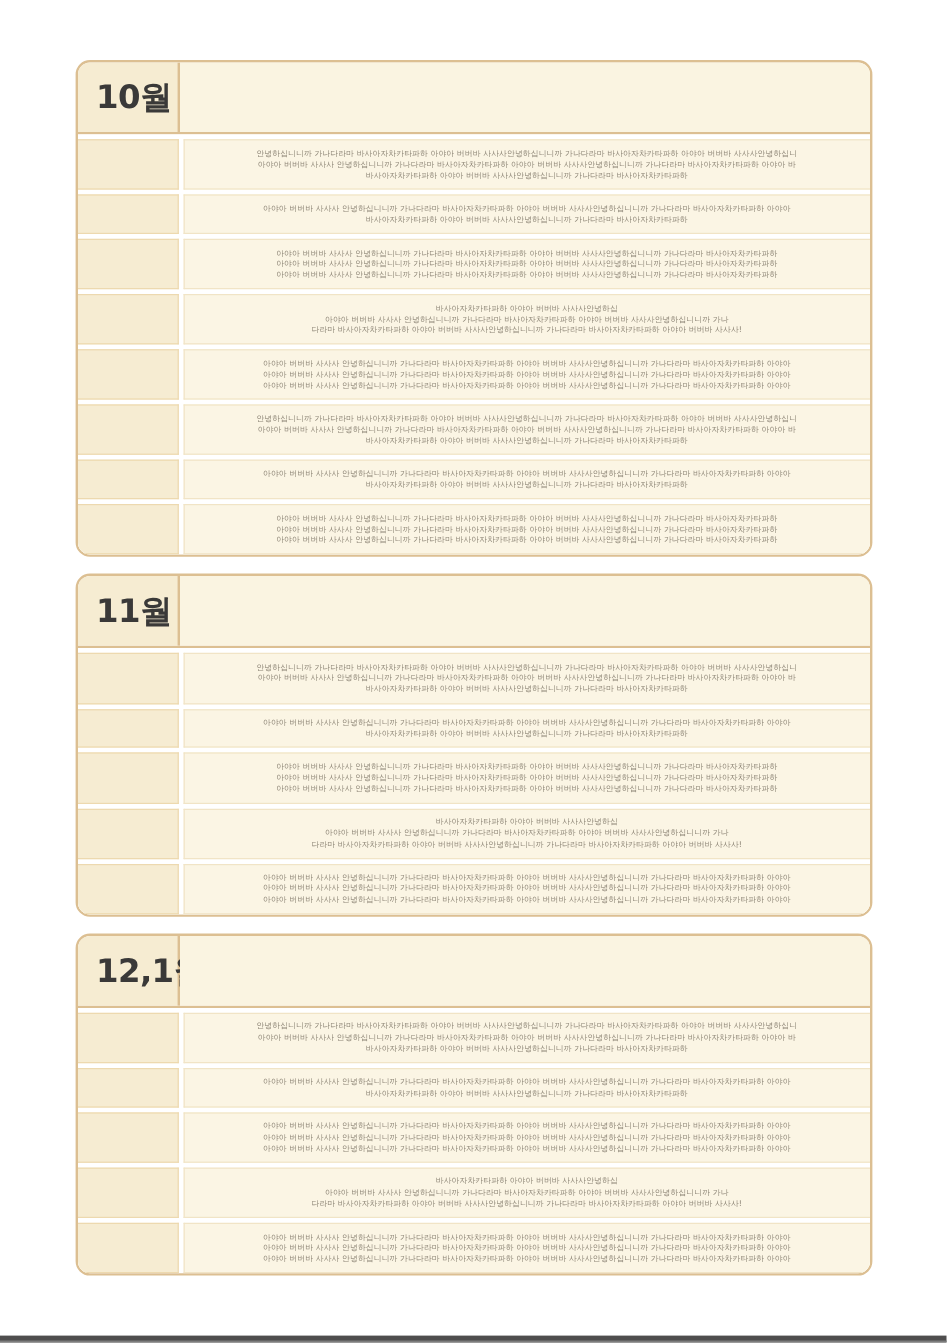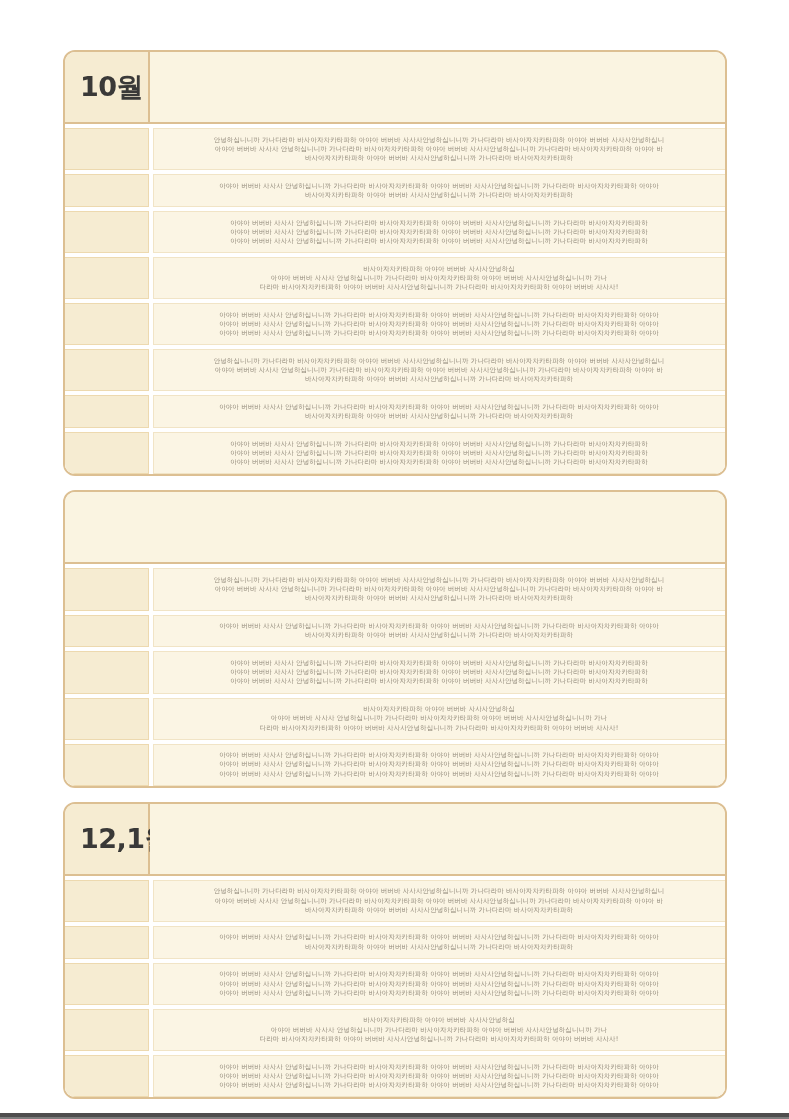--- a/index.html
+++ b/index.html
@@ -23,21 +23,21 @@
     gap: 14px;
   }
   .month-card {
     border: 2.5px solid #dcbf92;
     border-radius: 12px;
     overflow: hidden;
     background: #ffffff;
   }
   .header-row {
     display: flex;
-    height: 72px;
+    height: 60px;
     border-bottom: 2.5px solid #dcbf92;
   }
   .header-row .label-cell {
     width: 85px;
     background: #f6ecd2;
     border-right: 2.5px solid #dcbf92;
     display: flex;
     align-items: center;
     padding-left: 15px;
   }
@@ -164,20 +164,23 @@
             <div class="content-cell">
               <div class="line">아야아 버버바 사사사 안녕하십니니까 가나다라마 바사아자차카타파하 아야아 버버바 사사사안녕하십니니까 가나다라마 바사아자차카타파하</div>
               <div class="line">아야아 버버바 사사사 안녕하십니니까 가나다라마 바사아자차카타파하 아야아 버버바 사사사안녕하십니니까 가나다라마 바사아자차카타파하</div>
               <div class="line">아야아 버버바 사사사 안녕하십니니까 가나다라마 바사아자차카타파하 아야아 버버바 사사사안녕하십니니까 가나다라마 바사아자차카타파하</div>
             </div>
           </div>
         </div>
       </section>
       <section class="month-card">
         <div class="header-row">
+          <div class="label-cell">
+            <span class="month-title">11월</span>
+          </div>
           <div class="content-cell"></div>
         </div>
         <div class="card-body">
           <div class="row">
             <div class="label-cell"></div>
             <div class="content-cell">
               <div class="line">안녕하십니니까 가나다라마 바사아자차카타파하 아야아 버버바 사사사안녕하십니니까 가나다라마 바사아자차카타파하 아야아 버버바 사사사안녕하십니</div>
               <div class="line">아야아 버버바 사사사 안녕하십니니까 가나다라마 바사아자차카타파하 아야아 버버바 사사사안녕하십니니까 가나다라마 바사아자차카타파하 아야아 바</div>
               <div class="line">바사아자차카타파하 아야아 버버바 사사사안녕하십니니까 가나다라마 바사아자차카타파하</div>
             </div>

